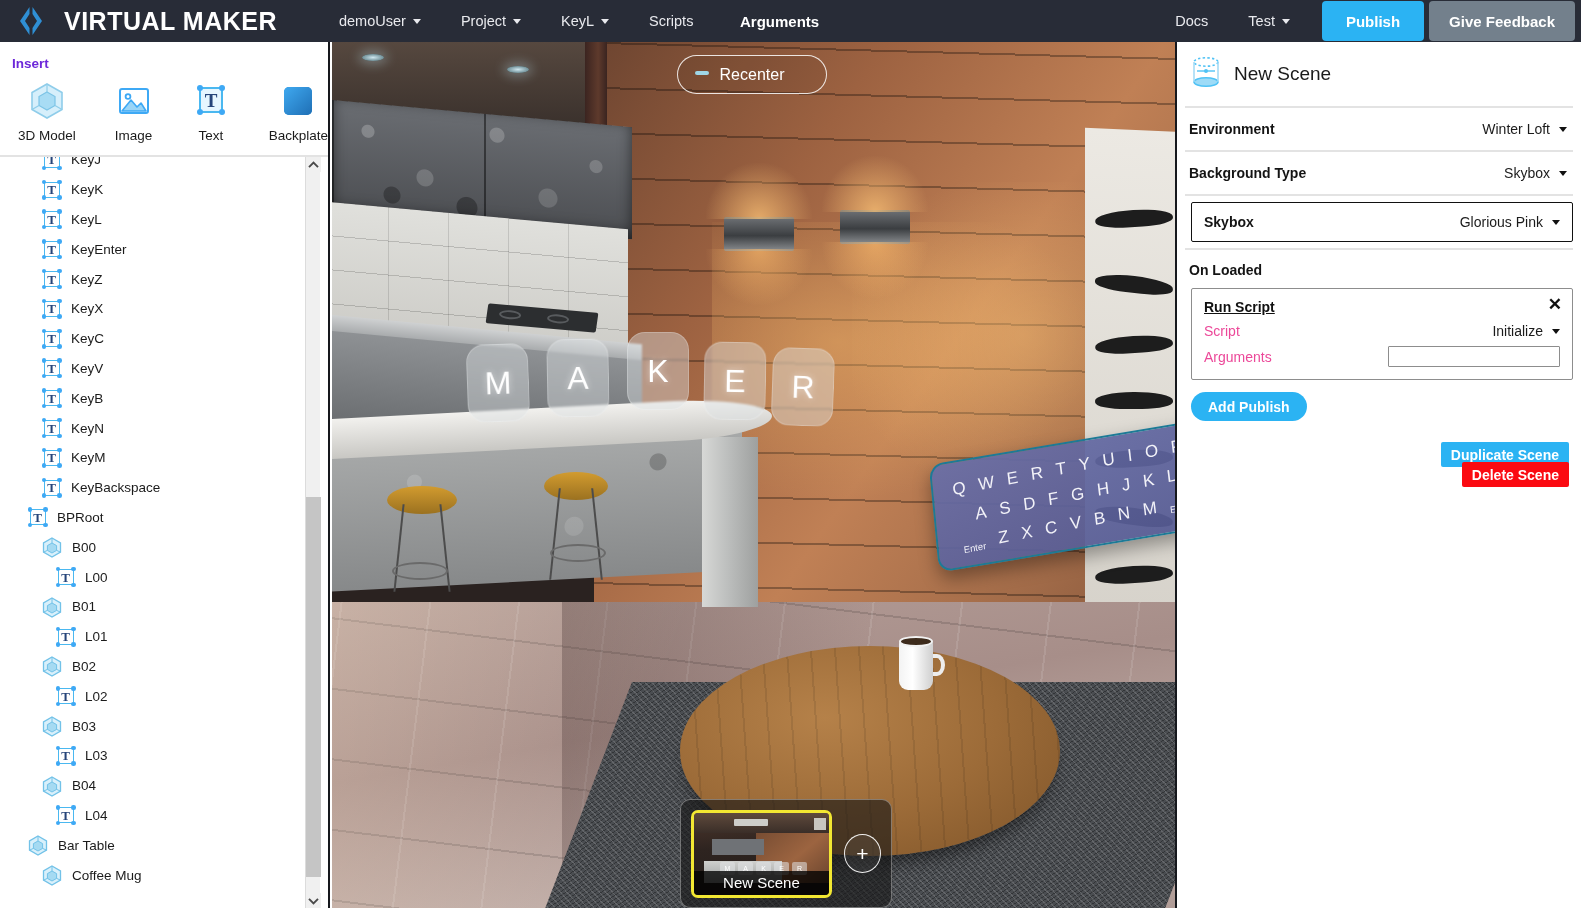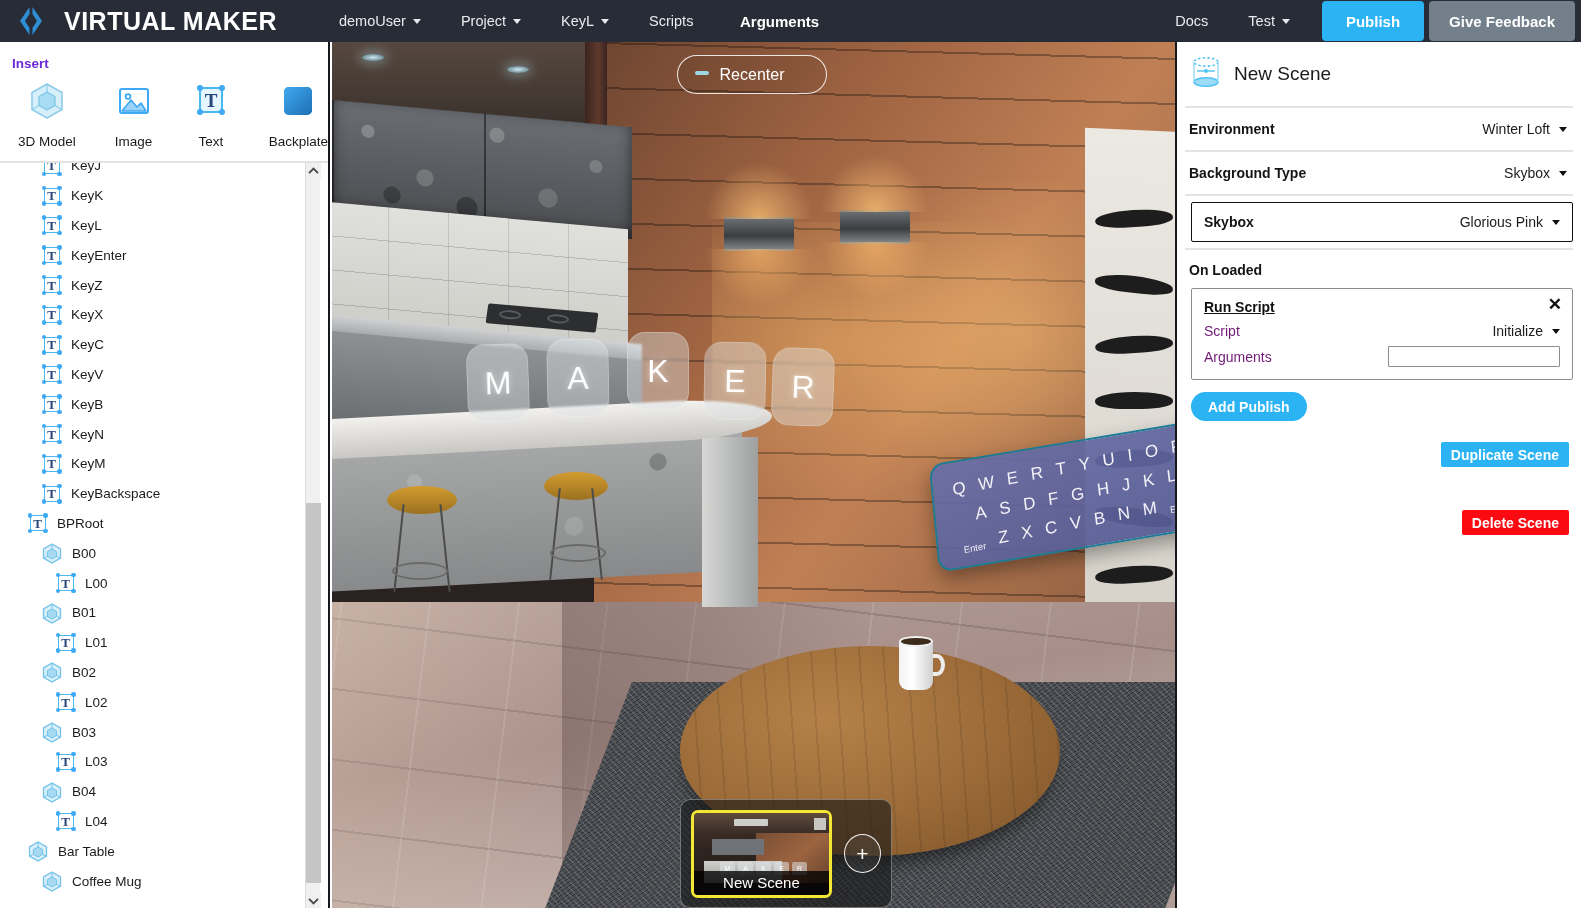--- a/index.html
+++ b/index.html
@@ -66,21 +66,21 @@
     padding: 14px 0 0 12px;
   }
   .insert-row {
     display: flex; align-items: flex-start; padding: 10px 0 12px 18px; gap: 38px;
   }
   .insert-item {
     display: flex; flex-direction: column; align-items: center;
     width: 66px; cursor: pointer;
   }
   .insert-icon { height: 40px; display: flex; align-items: center; justify-content: center; }
-  .insert-label { font-size: 13.5px; color: #1b1b1b; margin-top: 13px; white-space: nowrap; }
+  .insert-label { font-size: 13.5px; color: #1b1b1b; margin-top: 7px; white-space: nowrap; }
   .panel-divider { height: 2px; background: #e3e3e3; width: 100%; }
 
   
   .tree-scroll {
     flex: 1; position: relative; overflow: hidden; background: #fff;
   }
   .tree-inner { position: absolute; left: 0; top: -12px; width: 308px; }
   .tree-row {
     display: flex; align-items: center; height: 29.8px; cursor: pointer;
     padding-left: 28px; gap: 10px;
@@ -451,39 +451,39 @@
     text-decoration: underline; display: inline-block; cursor: pointer;
   }
   .action-close {
     position: absolute; right: 10px; top: 7px; font-size: 17px;
     color: #111; cursor: pointer; line-height: 1; font-weight: bold;
   }
   .action-row {
     display: flex; align-items: center; justify-content: space-between;
     margin-top: 7px;
   }
-  .action-lbl { font-size: 14px; color: #701a75; white-space: nowrap; }
+  .action-lbl { font-size: 14px; color: #ec4899; white-space: nowrap; }
   .action-val { font-size: 14px; color: #1b1b1b; display: flex; align-items: center; gap: 9px; cursor: pointer; }
   .args-input {
     width: 172px; height: 21px; border: 1px solid #8d8d8d; border-radius: 1px;
     background: #fff; font-family: "Liberation Sans", sans-serif; font-size: 13px;
     padding: 0 4px; outline: none;
   }
   .btn-add-action {
     margin: 12px 0 0 14px; background: #2bb3f3; color: #fff; font-weight: bold;
     font-size: 14px; border: none; border-radius: 15px; height: 29px;
     padding: 0 17px; cursor: pointer; font-family: "Liberation Sans", sans-serif;
   }
   .btn-dup {
     position: absolute; right: 12px; top: 400px; background: #2bb3f3; color: #fff;
     font-weight: bold; font-size: 14px; border: none; border-radius: 2px;
     height: 25px; padding: 0 10px; cursor: pointer; font-family: "Liberation Sans", sans-serif;
   }
   .btn-del {
-    position: absolute; right: 12px; top: 468px; background: #fb0a11; color: #fff;
+    position: absolute; right: 12px; top: 420px; background: #fb0a11; color: #fff;
     font-weight: bold; font-size: 14px; border: none; border-radius: 2px;
     height: 25px; padding: 0 10px; cursor: pointer; font-family: "Liberation Sans", sans-serif;
   }
 </style>
 </head>
 <body>
 
 <div id="topbar">
   <div class="logo-wrap">
     <span class="logo-mark">

